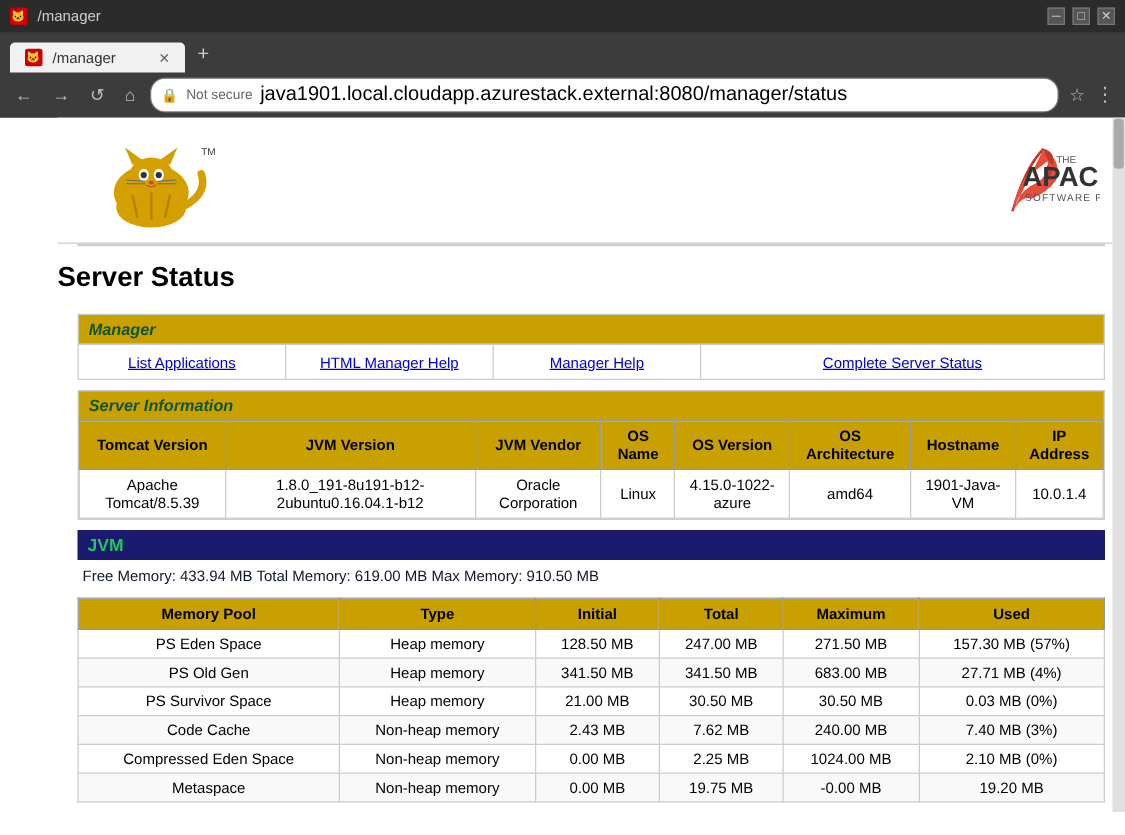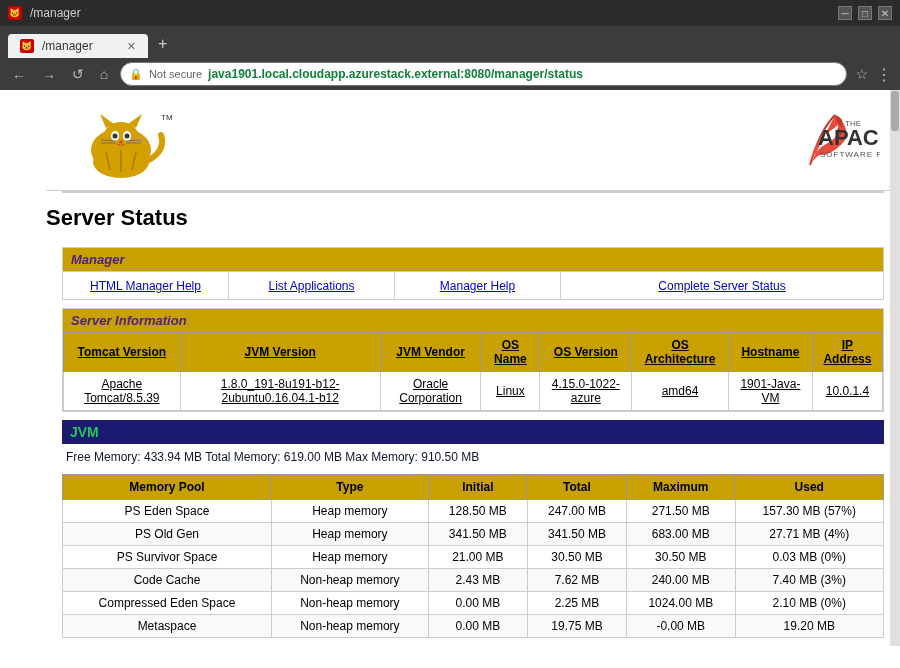--- a/index.html
+++ b/index.html
@@ -13,46 +13,46 @@
     .wc { width: 14px; height: 14px; background: #555; border: 1px solid #777; display: flex; align-items: center; justify-content: center; font-size: 10px; color: #ccc; cursor: pointer; }
     .tab-bar { display: flex; align-items: flex-end; padding: 4px 8px 0; background: #3c3c3c; }
     .tab { background: #f1f1f1; color: #333; padding: 5px 12px; border-radius: 4px 4px 0 0; display: flex; align-items: center; gap: 8px; font-size: 12px; min-width: 140px; }
     .tab-favicon { width: 14px; height: 14px; background: #c00; border-radius: 2px; display: flex; align-items: center; justify-content: center; font-size: 9px; color: #fff; }
     .tab-close { margin-left: auto; color: #666; font-size: 11px; cursor: pointer; }
     .tab-new { background: none; color: #ccc; padding: 5px 10px; font-size: 16px; cursor: pointer; }
     .address-bar { display: flex; align-items: center; padding: 4px 8px; background: #3c3c3c; gap: 8px; }
     .nav-btn { background: none; border: none; color: #bbb; font-size: 14px; cursor: pointer; padding: 2px 4px; }
     .address-input { flex: 1; padding: 4px 8px; border-radius: 12px; border: 1px solid #777; background: #fff; font-size: 12px; color: #333; display: flex; align-items: center; gap: 6px; }
     .lock-icon { color: #666; font-size: 11px; }
-    .address-text { color: #15803d; font-size: 12px; font-weight: bold; }
+    .address-text { color: #000000; font-size: 16px; }
     .star-btn { background: none; border: none; color: #bbb; font-size: 14px; cursor: pointer; }
     .menu-btn { background: none; border: none; color: #bbb; font-size: 16px; cursor: pointer; }
 
     
     .page-content { background: #fff; padding: 0; overflow: hidden; }
     .header { display: flex; align-items: center; justify-content: space-between; padding: 10px 20px; border-bottom: 1px solid #ccc; }
 
     
     .cat-container { width: 130px; height: 80px; display: flex; align-items: center; }
     .apache-container { width: 200px; height: 60px; display: flex; align-items: center; justify-content: flex-end; }
 
     h1.page-title { text-align: left; font-size: 22px; font-weight: bold; padding: 12px 0 8px; }
 
     
     .manager-section { margin: 8px 16px; border: 1px solid #ccc; }
-    .section-header { background: #c8a000; color: #4c1d95; font-weight: bold; font-style: italic; padding: 4px 8px; font-size: 13px; }
+    .section-header { background: #c8a000; color: #14532d; font-weight: bold; font-style: italic; padding: 4px 8px; font-size: 13px; }
     .manager-links { display: flex; border-top: 1px solid #ccc; }
     .manager-link { flex: 1; text-align: center; padding: 6px 4px; border-right: 1px solid #ccc; }
     .manager-link:last-child { border-right: none; flex: 2; }
     .manager-link a { color: #00c; text-decoration: underline; font-size: 12px; cursor: pointer; }
 
     
     .server-info { margin: 8px 16px; border: 1px solid #ccc; }
     .server-info .section-header { background: #c8a000; }
-    .info-table { width: 100%; border-collapse: collapse; text-decoration: underline; }
+    .info-table { width: 100%; border-collapse: collapse; }
     .info-table th { background: #c8a000; border: 1px solid #999; padding: 5px 6px; font-size: 12px; font-weight: bold; text-align: center; }
     .info-table td { border: 1px solid #ccc; padding: 5px 6px; font-size: 12px; text-align: center; }
 
     
     .jvm-section { margin: 8px 16px; }
     .jvm-header { background: #1a1a6e; color: #22c55e; font-weight: bold; font-size: 14px; padding: 4px 8px; }
     .memory-info { padding: 6px 4px; font-size: 12px; color: #0f172a; }
     .memory-table { width: 100%; border-collapse: collapse; margin-top: 4px; }
     .memory-table th { background: #c8a000; border: 1px solid #999; padding: 5px 6px; font-size: 12px; font-weight: bold; text-align: center; }
     .memory-table td { border: 1px solid #ccc; padding: 4px 6px; font-size: 12px; text-align: center; }
@@ -162,24 +162,24 @@
   </div>
 
   <hr style="border: 1px solid #ccc; margin: 0 16px;">
 
   <h1 class="page-title">Server Status</h1>
 
   <div class="manager-section">
     <div class="section-header">Manager</div>
     <div class="manager-links">
       <div class="manager-link">
+        <a>List Applications</a>
+      </div>
+      <div class="manager-link">
         <a>HTML Manager Help</a>
-      </div>
-      <div class="manager-link">
-        <a>List Applications</a>
       </div>
       <div class="manager-link">
         <a>Manager Help</a>
       </div>
       <div class="manager-link">
         <a>Complete Server Status</a>
       </div>
     </div>
   </div>
 

